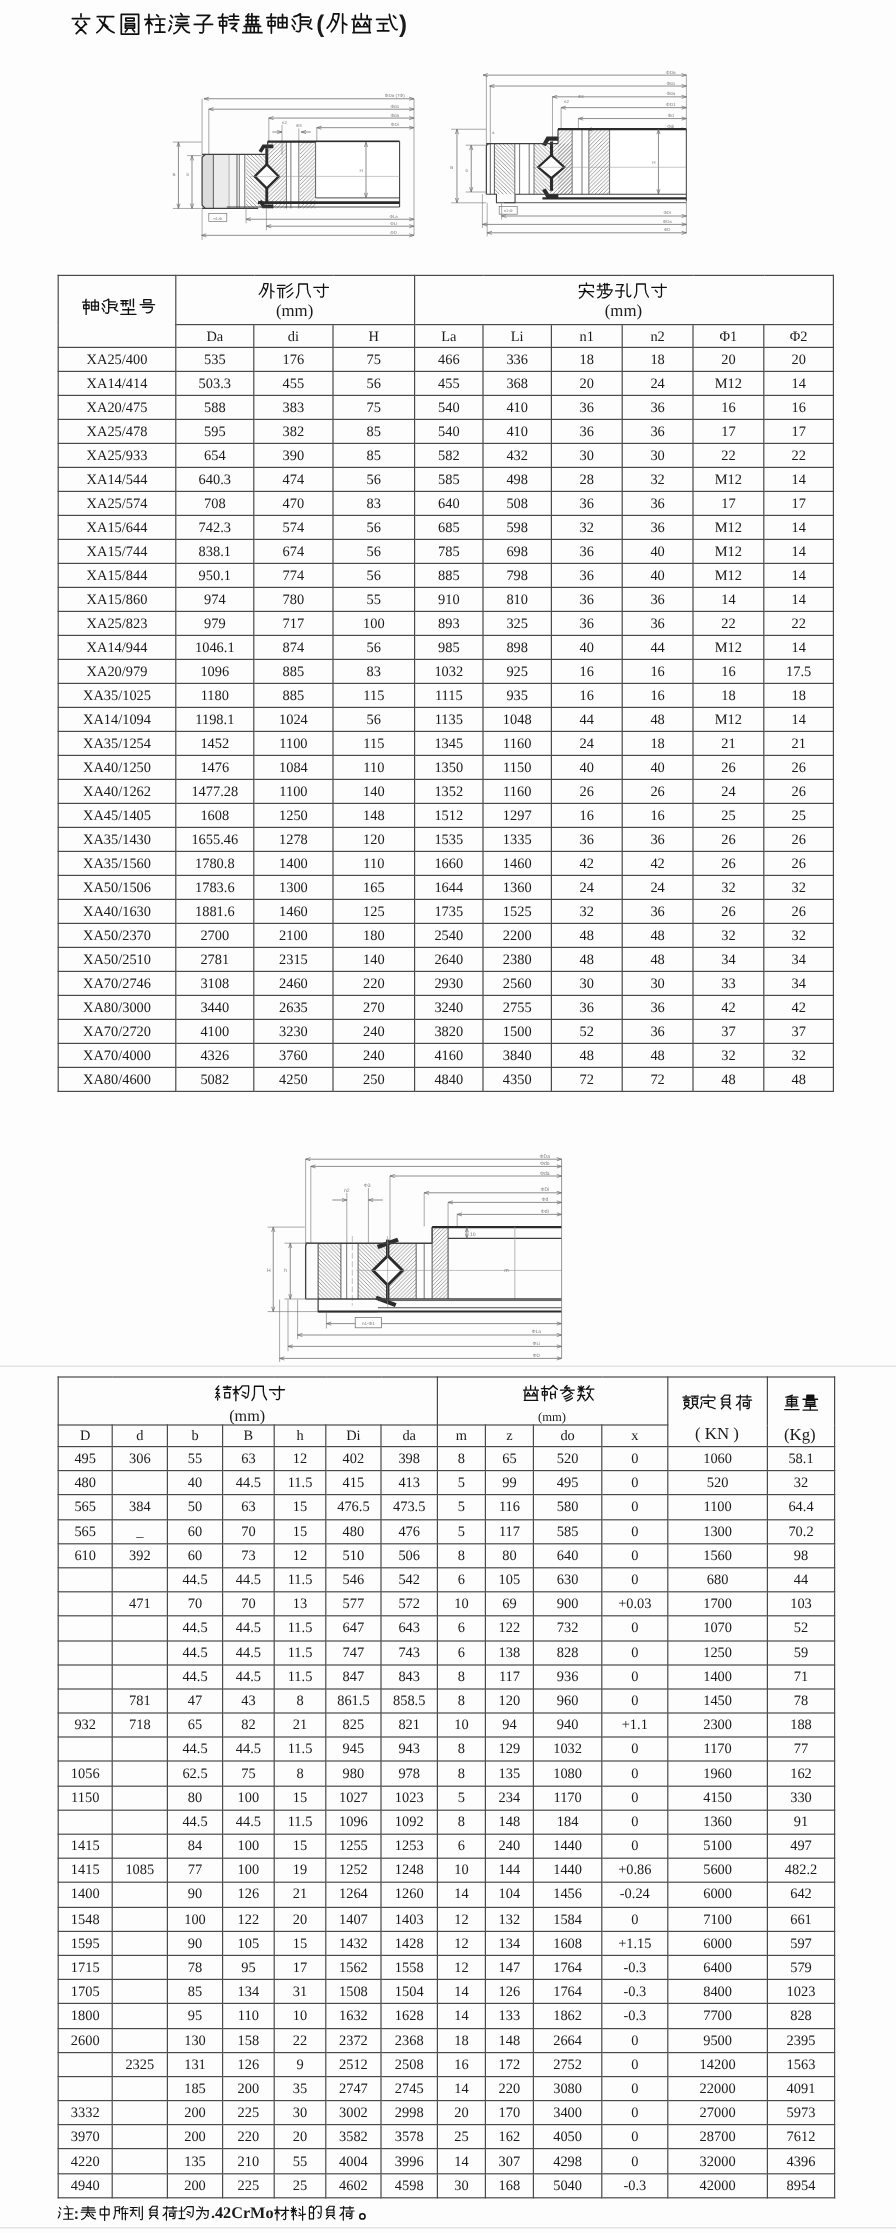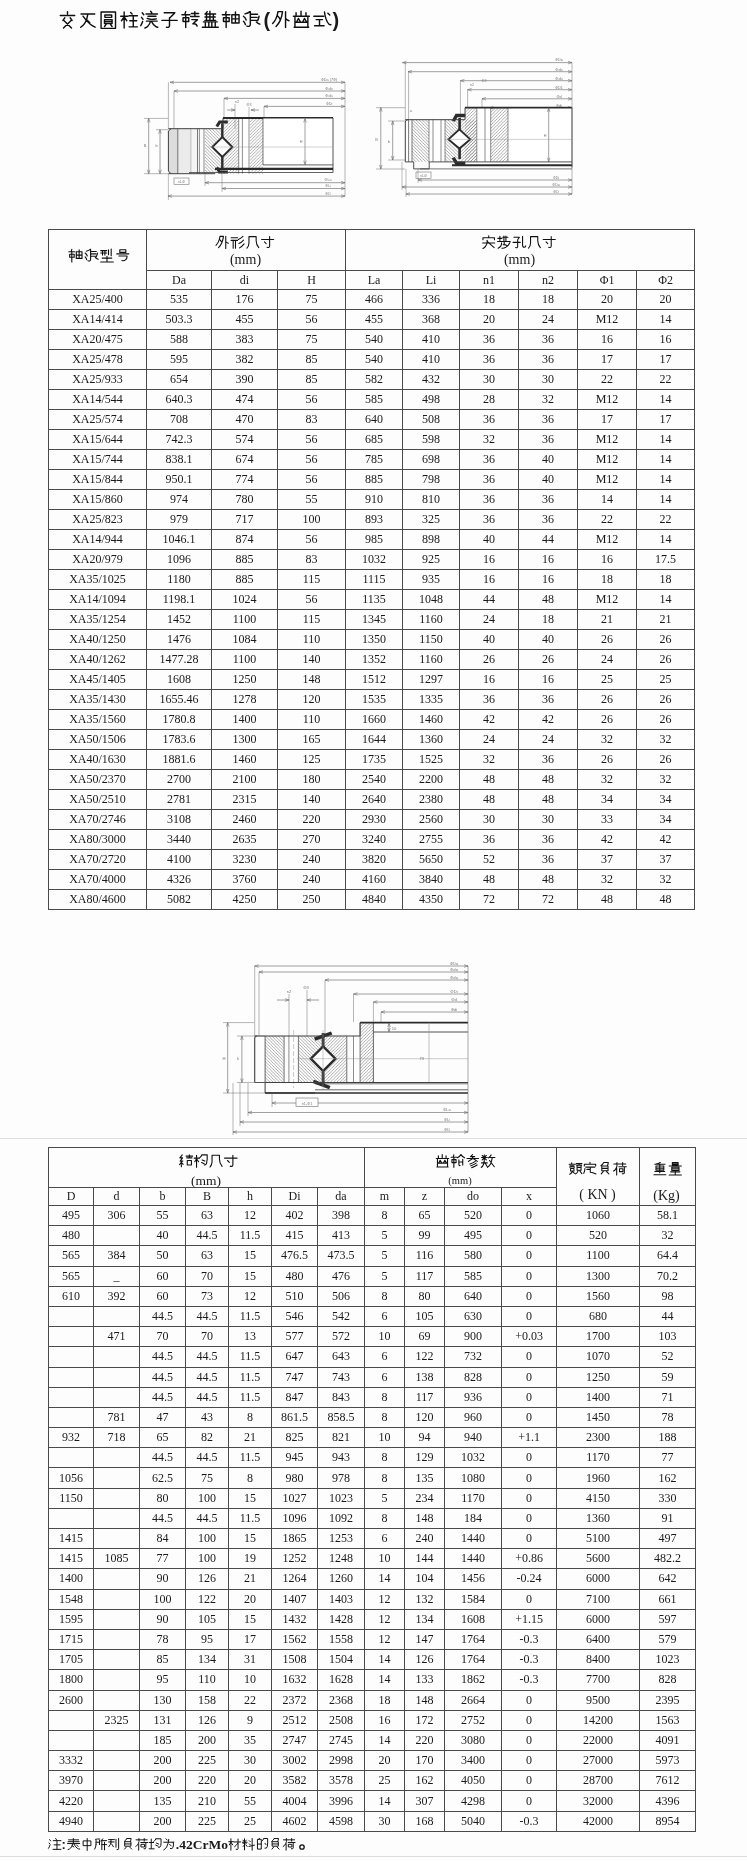--- a/index.html
+++ b/index.html
@@ -656,21 +656,21 @@
         <td>36</td>
         <td>42</td>
         <td>42</td>
       </tr>
 <tr>
         <td>XA70/2720</td>
         <td>4100</td>
         <td>3230</td>
         <td>240</td>
         <td>3820</td>
-        <td>5650</td>
+        <td>1500</td>
         <td>52</td>
         <td>36</td>
         <td>37</td>
         <td>37</td>
       </tr>
 <tr>
         <td>XA70/4000</td>
         <td>4326</td>
         <td>3760</td>
         <td>240</td>
@@ -1091,21 +1091,21 @@
         <td>0</td>
         <td>1360</td>
         <td>91</td>
       </tr>
 <tr>
         <td>1415</td>
         <td></td>
         <td>84</td>
         <td>100</td>
         <td>15</td>
-        <td>1865</td>
+        <td>1255</td>
         <td>1253</td>
         <td>6</td>
         <td>240</td>
         <td>1440</td>
         <td>0</td>
         <td>5100</td>
         <td>497</td>
       </tr>
 <tr>
         <td>1415</td>

